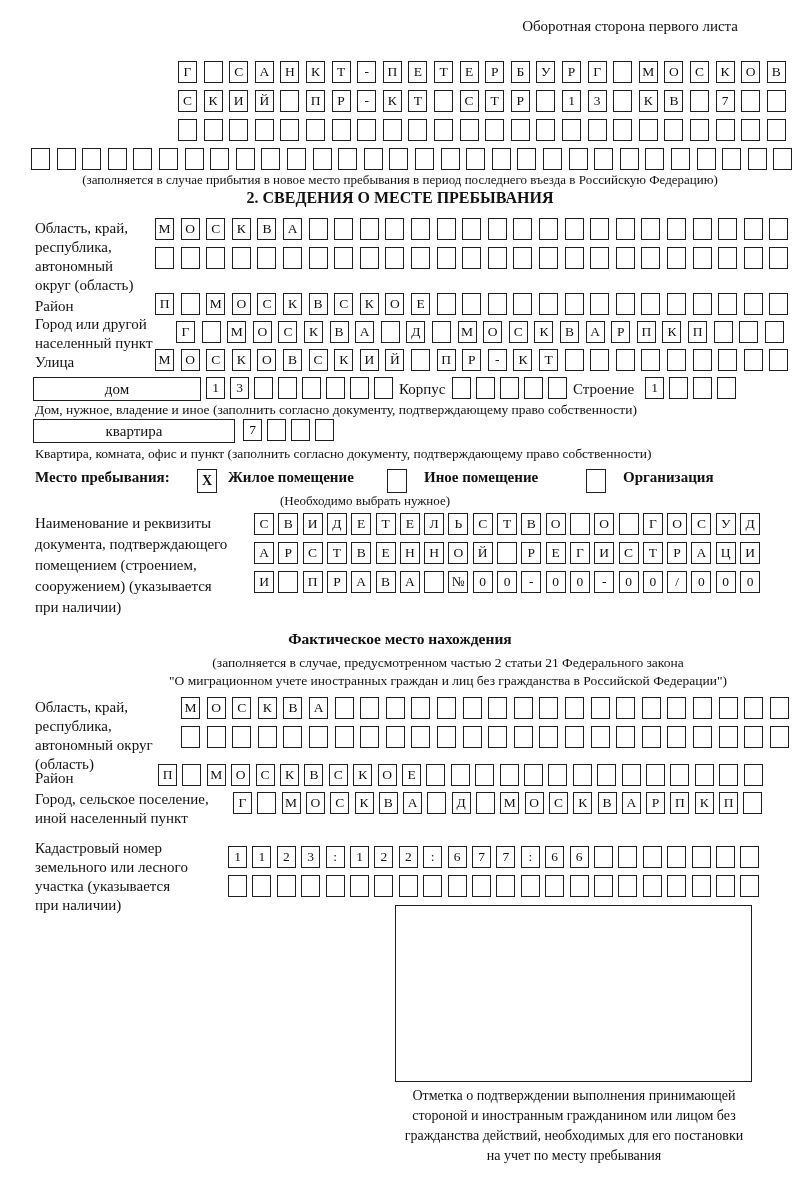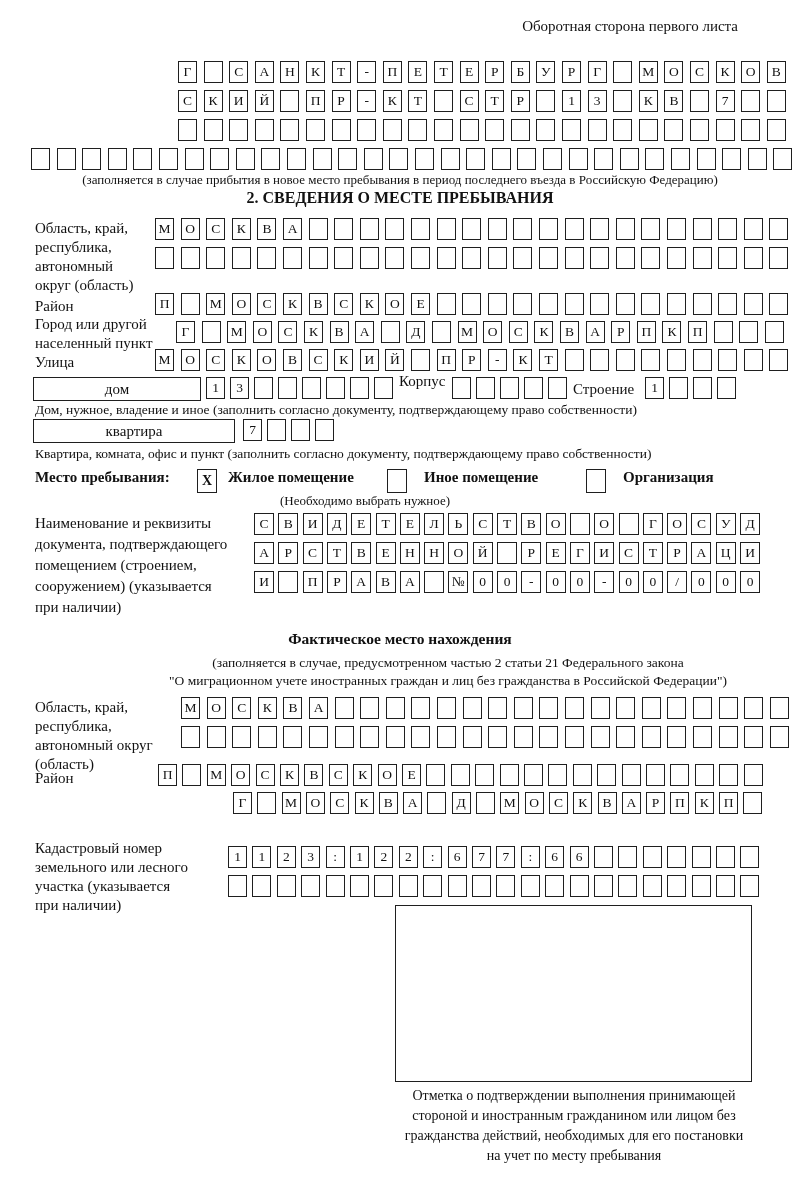--- a/index.html
+++ b/index.html
@@ -53,21 +53,21 @@
   <div class="lbl lh19" style="left:35px;top:315px">
       <div>Город или другой</div>
       <div>населенный пункт</div>
     </div>
 
   <div class="lbl" style="left:35px;top:350px">Улица</div>
 
   <div class="wide-box" style="left:33px;top:377px;width:168px">
     <span>дом</span>
   </div>
-  <div class="lbl" style="left:399px;top:369px">Корпус</div>
+  <div class="lbl" style="left:399px;top:377px">Корпус</div>
   <div class="lbl" style="left:573px;top:377px">Строение</div>
 
   <div class="caption" style="left:35px;top:402px;font-size:13.5px">Дом, нужное, владение и иное (заполнить согласно документу, подтверждающему право собственности)</div>
 
   <div class="wide-box" style="left:33px;top:419px;width:202px">
     <span>квартира</span>
   </div>
 
   <div class="caption" style="left:35px;top:446px;font-size:13.5px">Квартира, комната, офис и пункт (заполнить согласно документу, подтверждающему право собственности)</div>
 
@@ -100,20 +100,24 @@
 
   <div class="lbl lh19" style="left:35px;top:698px">
       <div>Область, край,</div>
       <div>республика,</div>
       <div>автономный округ</div>
       <div>(область)</div>
     </div>
 
   <div class="lbl" style="left:35px;top:766px">Район</div>
 
+  <div class="lbl lh19" style="left:35px;top:790px">
+      <div>Город, сельское поселение,</div>
+      <div>иной населенный пункт</div>
+    </div>
 
   <div class="lbl lh19" style="left:35px;top:839px">
       <div>Кадастровый номер</div>
       <div>земельного или лесного</div>
       <div>участка (указывается</div>
       <div>при наличии)</div>
     </div>
 
   <div class="stamp-box"></div>
 

